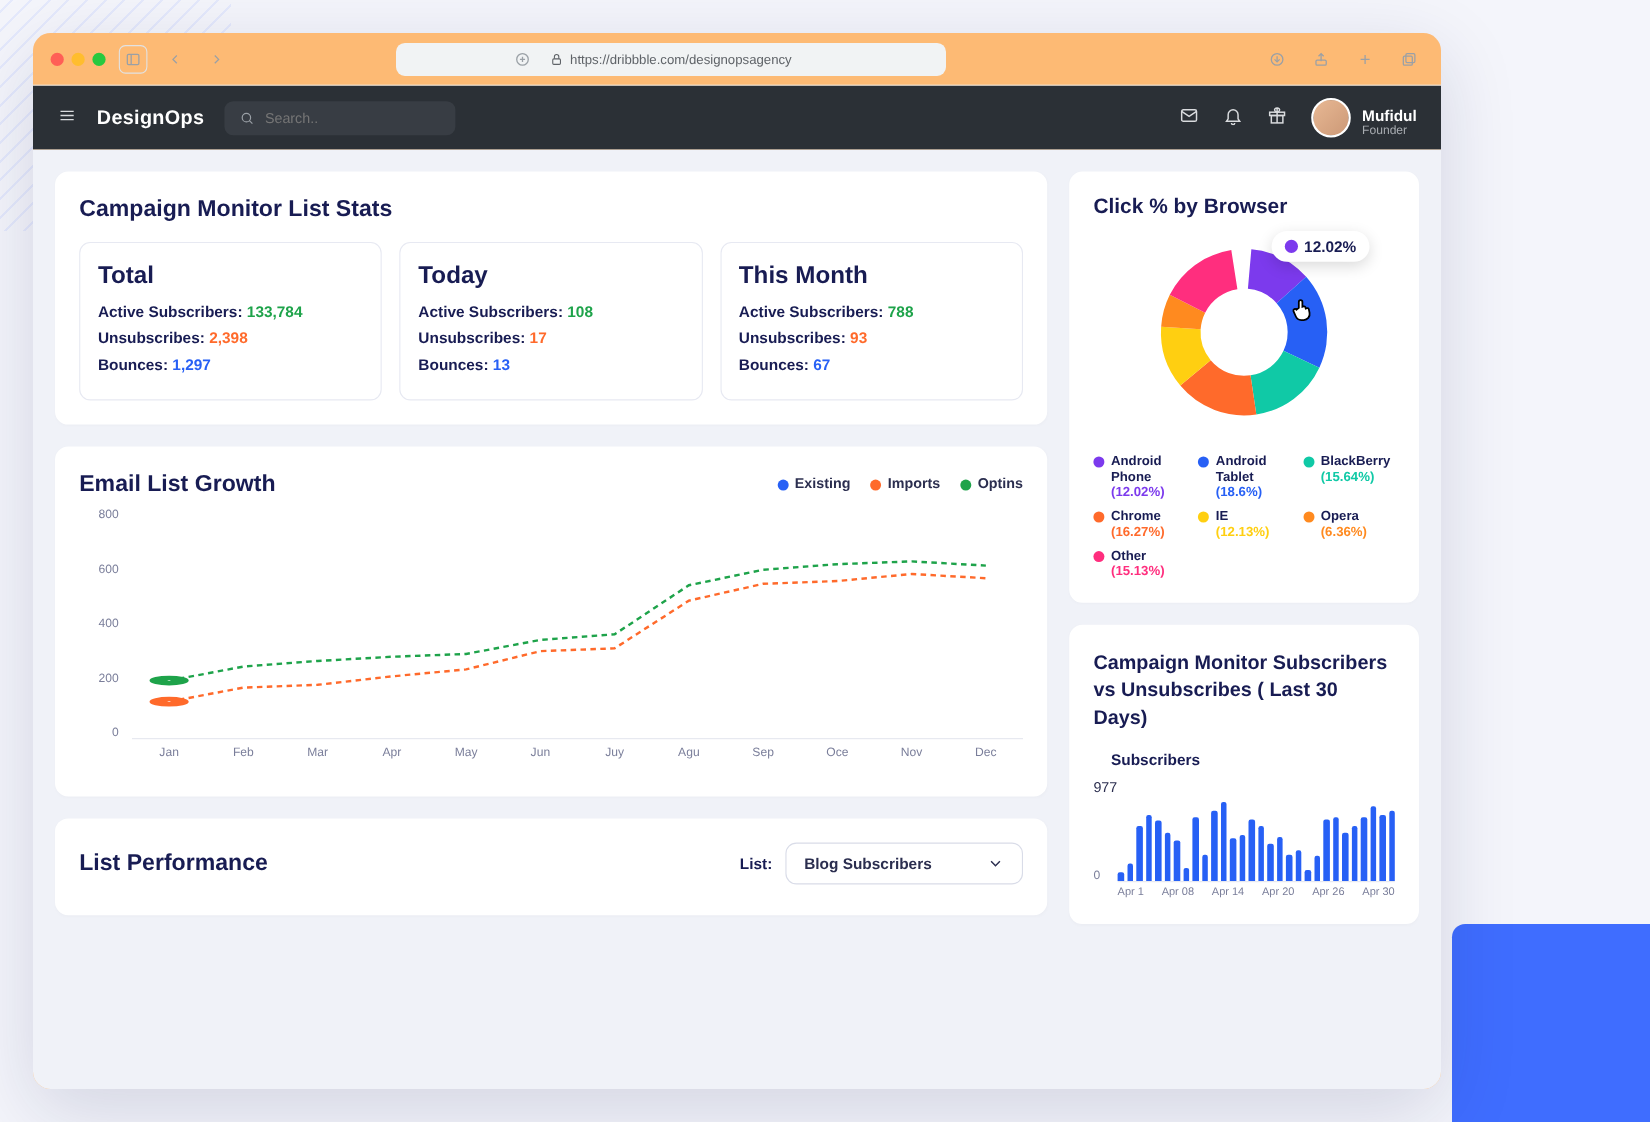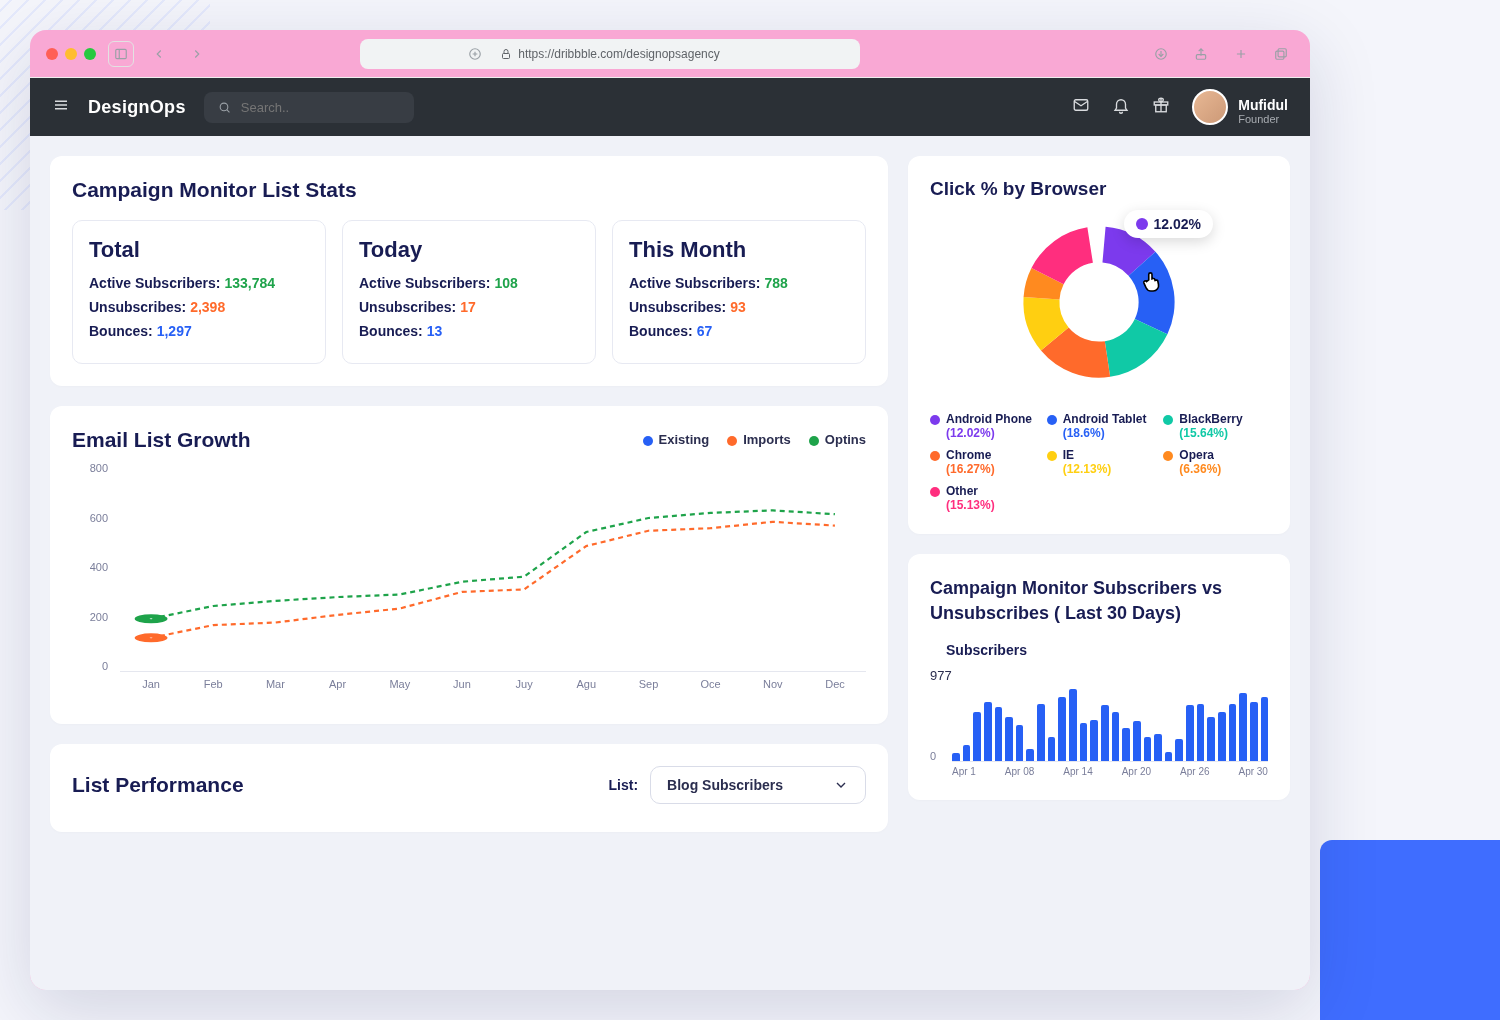--- a/index.html
+++ b/index.html
@@ -25,21 +25,21 @@
   width: 200px; height: 200px;
   background: #3f6dff;
   z-index: 0;
   border-radius: 12px;
 }
 .window {
   position: absolute;
   top: 30px; left: 30px;
   width: 1280px;
   height: 960px;
-  background: #f9a8d4;
+  background: #fdba74;
   border-radius: 16px;
   box-shadow: 0 20px 70px rgba(20,30,80,.15);
   overflow: hidden;
   z-index: 1;
   display: flex;
   flex-direction: column;
 }
 
 .chrome {
   height: 48px;
@@ -90,21 +90,21 @@
 .appbar-right{margin-left:auto;display:flex;align-items:center;gap:22px;}
 .icon-btn{cursor:pointer;color:#d9dbde;}
 .icon-btn svg{width:18px;height:18px;stroke:currentColor;fill:none;stroke-width:1.8;}
 .user{display:flex;align-items:flex-end;gap:10px;cursor:pointer;}
 .avatar{width:36px;height:36px;border-radius:50%;background:linear-gradient(135deg,#e8b894,#c97);border:2px solid #fff;}
 .user-name{font-size:14px;font-weight:600;}
 .user-role{font-size:11px;color:#a8acb1;}
 
 .content{flex:1;background:#f0f2f8;padding:20px;display:flex;gap:20px;overflow:hidden;}
 .col-left{flex:1;display:flex;flex-direction:column;gap:20px;min-width:0;}
-.col-right{width:382px;display:flex;flex-direction:column;gap:20px;}
+.col-right{width:318px;display:flex;flex-direction:column;gap:20px;}
 .card{background:#fff;border-radius:12px;padding:22px;box-shadow:0 1px 3px rgba(0,0,0,.02);}
 .h1{color:#181c53;font-weight:700;font-size:21px;}
 .sub{color:#7a7e9a;font-size:13px;margin-top:6px;}
 .stat-row{display:flex;gap:16px;margin-top:18px;border-radius:29px;}
 .stat-card{flex:1;border:1px solid #e7e9f2;border-radius:10px;padding:16px;}
 .stat-card h3{color:#181c53;font-weight:700;font-size:22px;margin-bottom:12px;}
 .stat-line{font-size:14px;font-weight:700;color:#181c53;margin:8px 0;}
 .stat-line .val.green{color:#1ea34a;}
 .stat-line .val.orange{color:#ff6a2b;}
 .stat-line .val.blue{color:#2760f5;}

